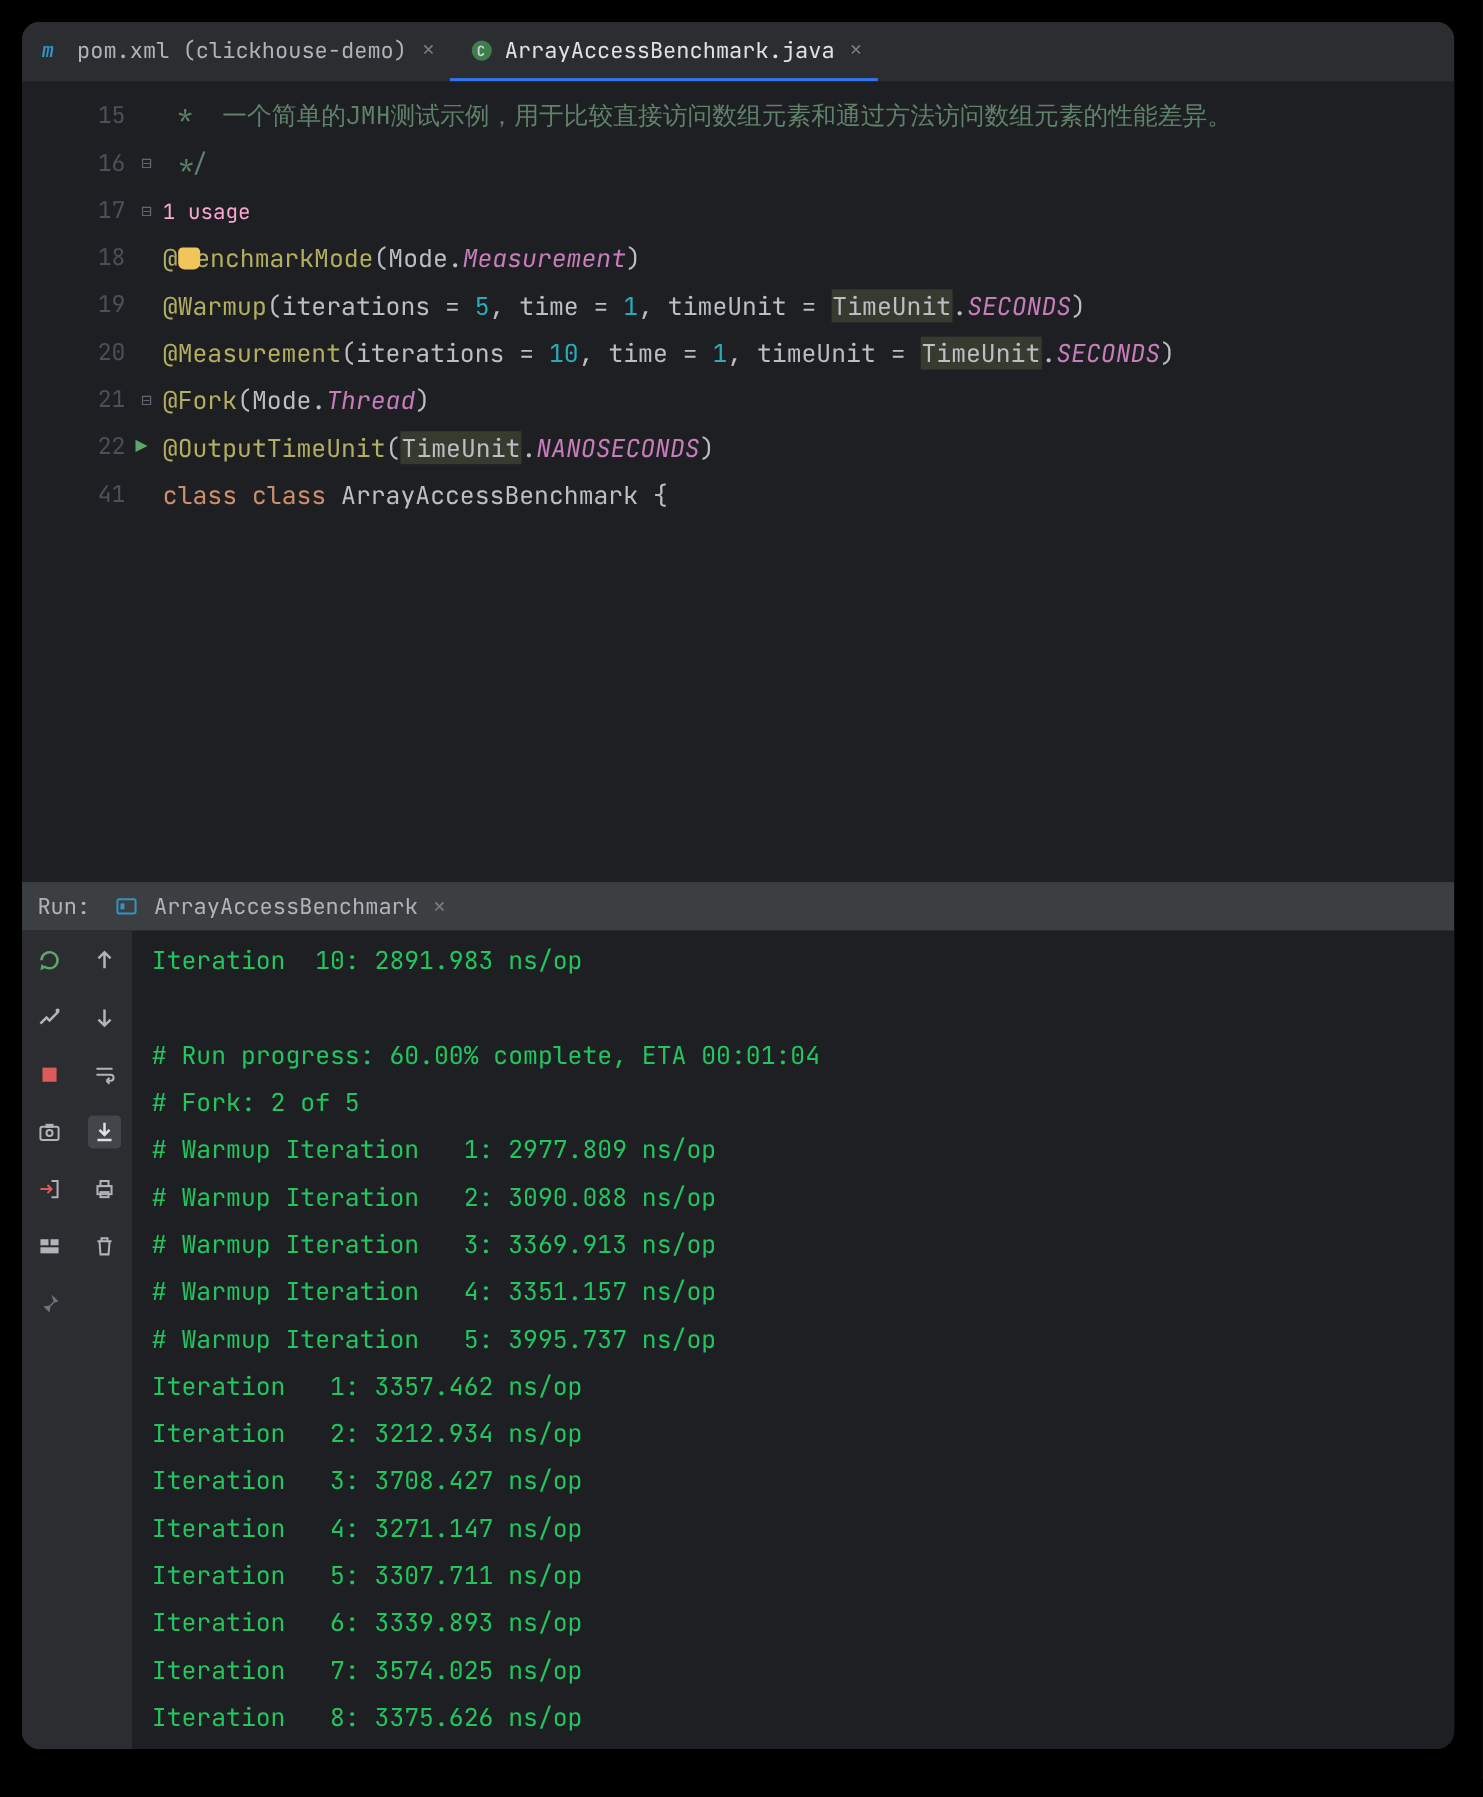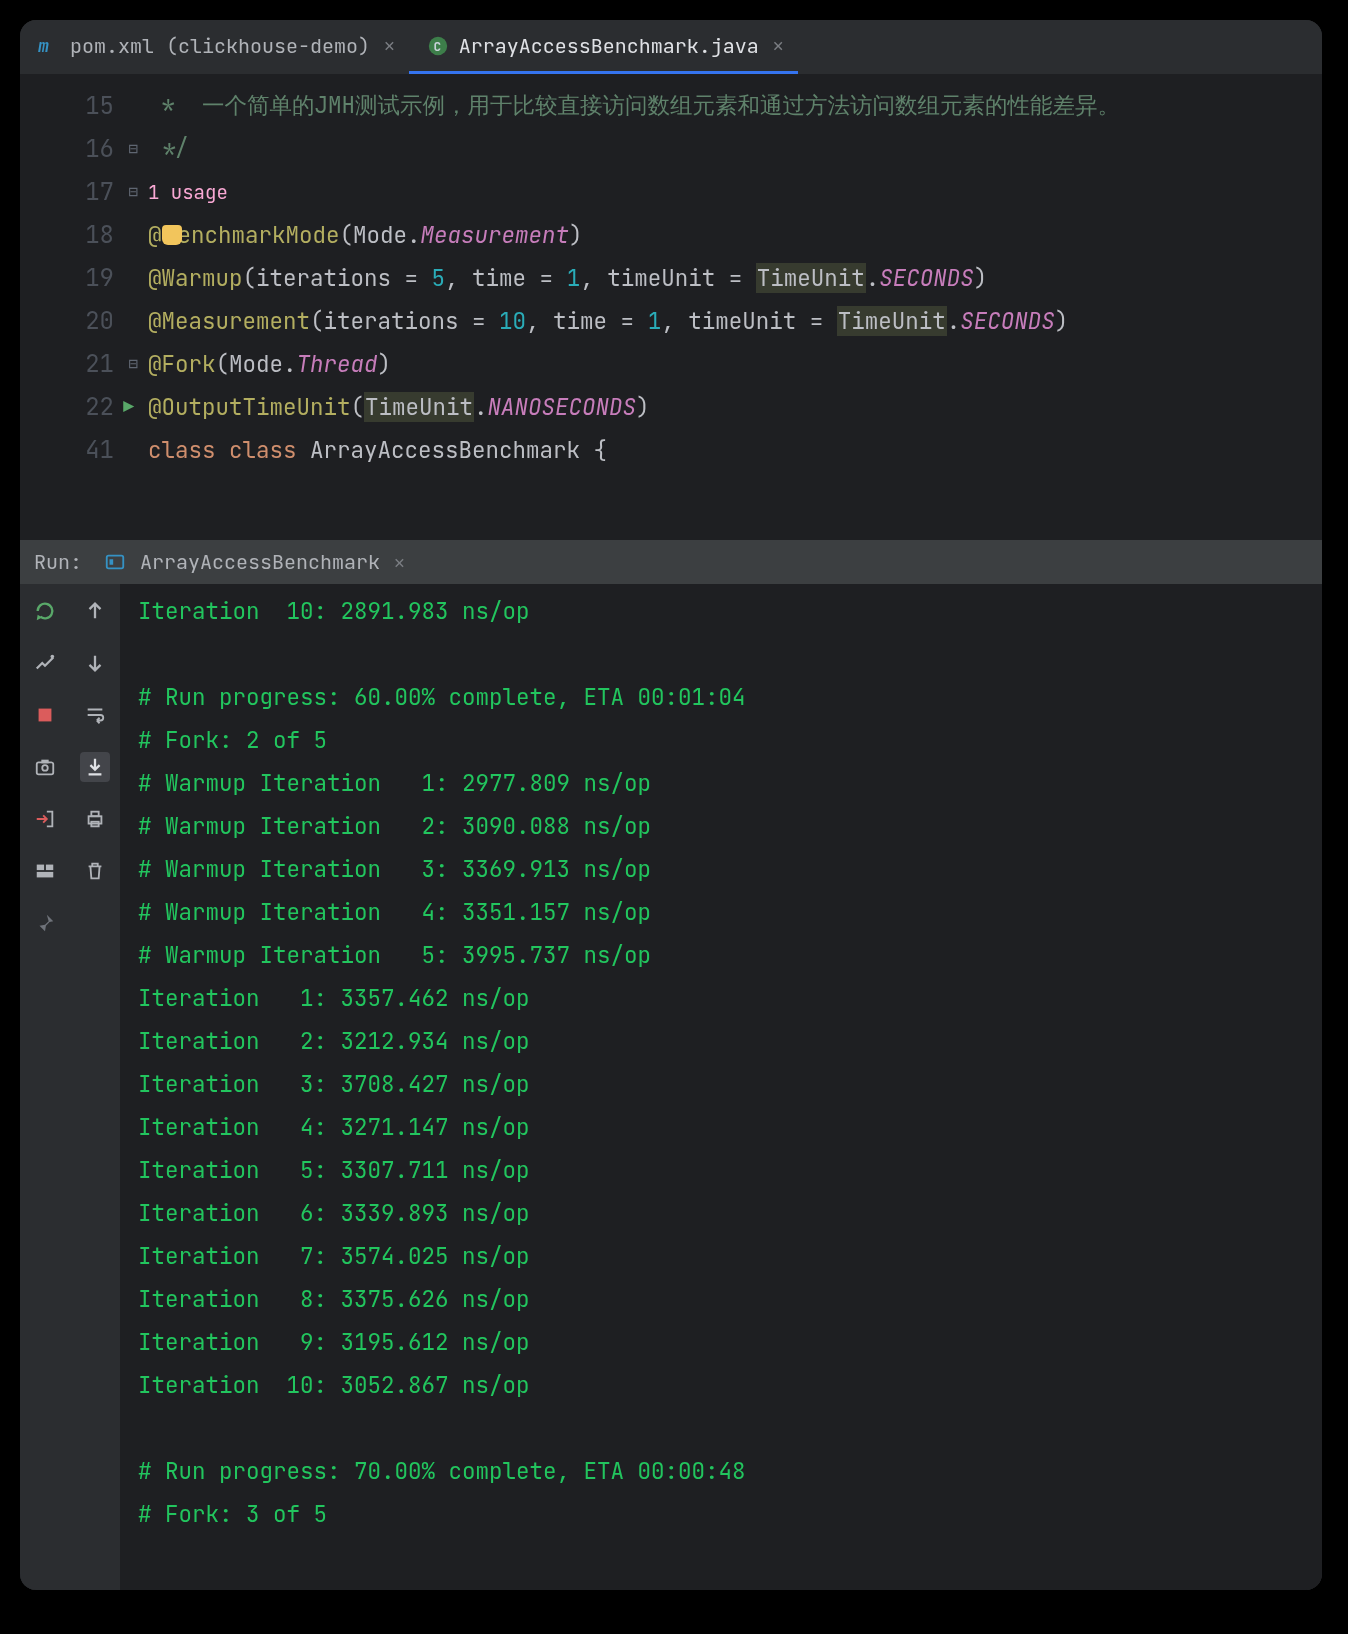--- a/index.html
+++ b/index.html
@@ -49,21 +49,21 @@
     display: flex;
     background: #1e1f22;
     overflow: hidden;
     min-height: 0;
   }
   .gutter {
     width: 120px;
     padding-top: 10px;
     text-align: right;
     color: #4b5059;
-    font-size: 24px;
+    font-size: 21px;
     line-height: 43px;
   }
   .gutter .ln { padding-right: 26px; position:relative;}
   .gutter .ln.fold::after{
     content:"⊟"; position:absolute; right:2px; top:0; font-size:16px; color:#5f6672;
   }
   .gutter .ln.run::before{
     content:"▶"; position:absolute; right:6px; top:0; color:#59a869; font-size:18px;
   }
   .code {
@@ -100,21 +100,21 @@
   .toolstrip2{
     width:50px; background:#2b2d30; display:flex; flex-direction:column; align-items:center; padding-top:12px; gap:22px;
   }
   .ts-btn{ width:30px; height:30px; display:flex; align-items:center; justify-content:center; color:#b0b3b8; cursor:pointer; border-radius:4px;}
   .ts-btn.active{ background:#43454a;}
   .ts-btn svg{ width:22px; height:22px;}
   .console{
     flex:1; padding: 6px 0 0 18px; font-size:22.5px; line-height:43px; color:#22c55e; white-space:pre; overflow:hidden;
   }
   .run-label{ padding-right:8px;}
-  .bottom-wrap{ display:flex; flex-direction:column; height: 1050px;}
+  .bottom-wrap{ display:flex; flex-direction:column; height: 788px;}
 </style>
 </head>
 <body>
 
 <div class="ide-window">
 
   <div class="tabs-bar">
     <div class="tab">
       <span class="tab-icon">
         <svg viewBox="0 0 24 24">

